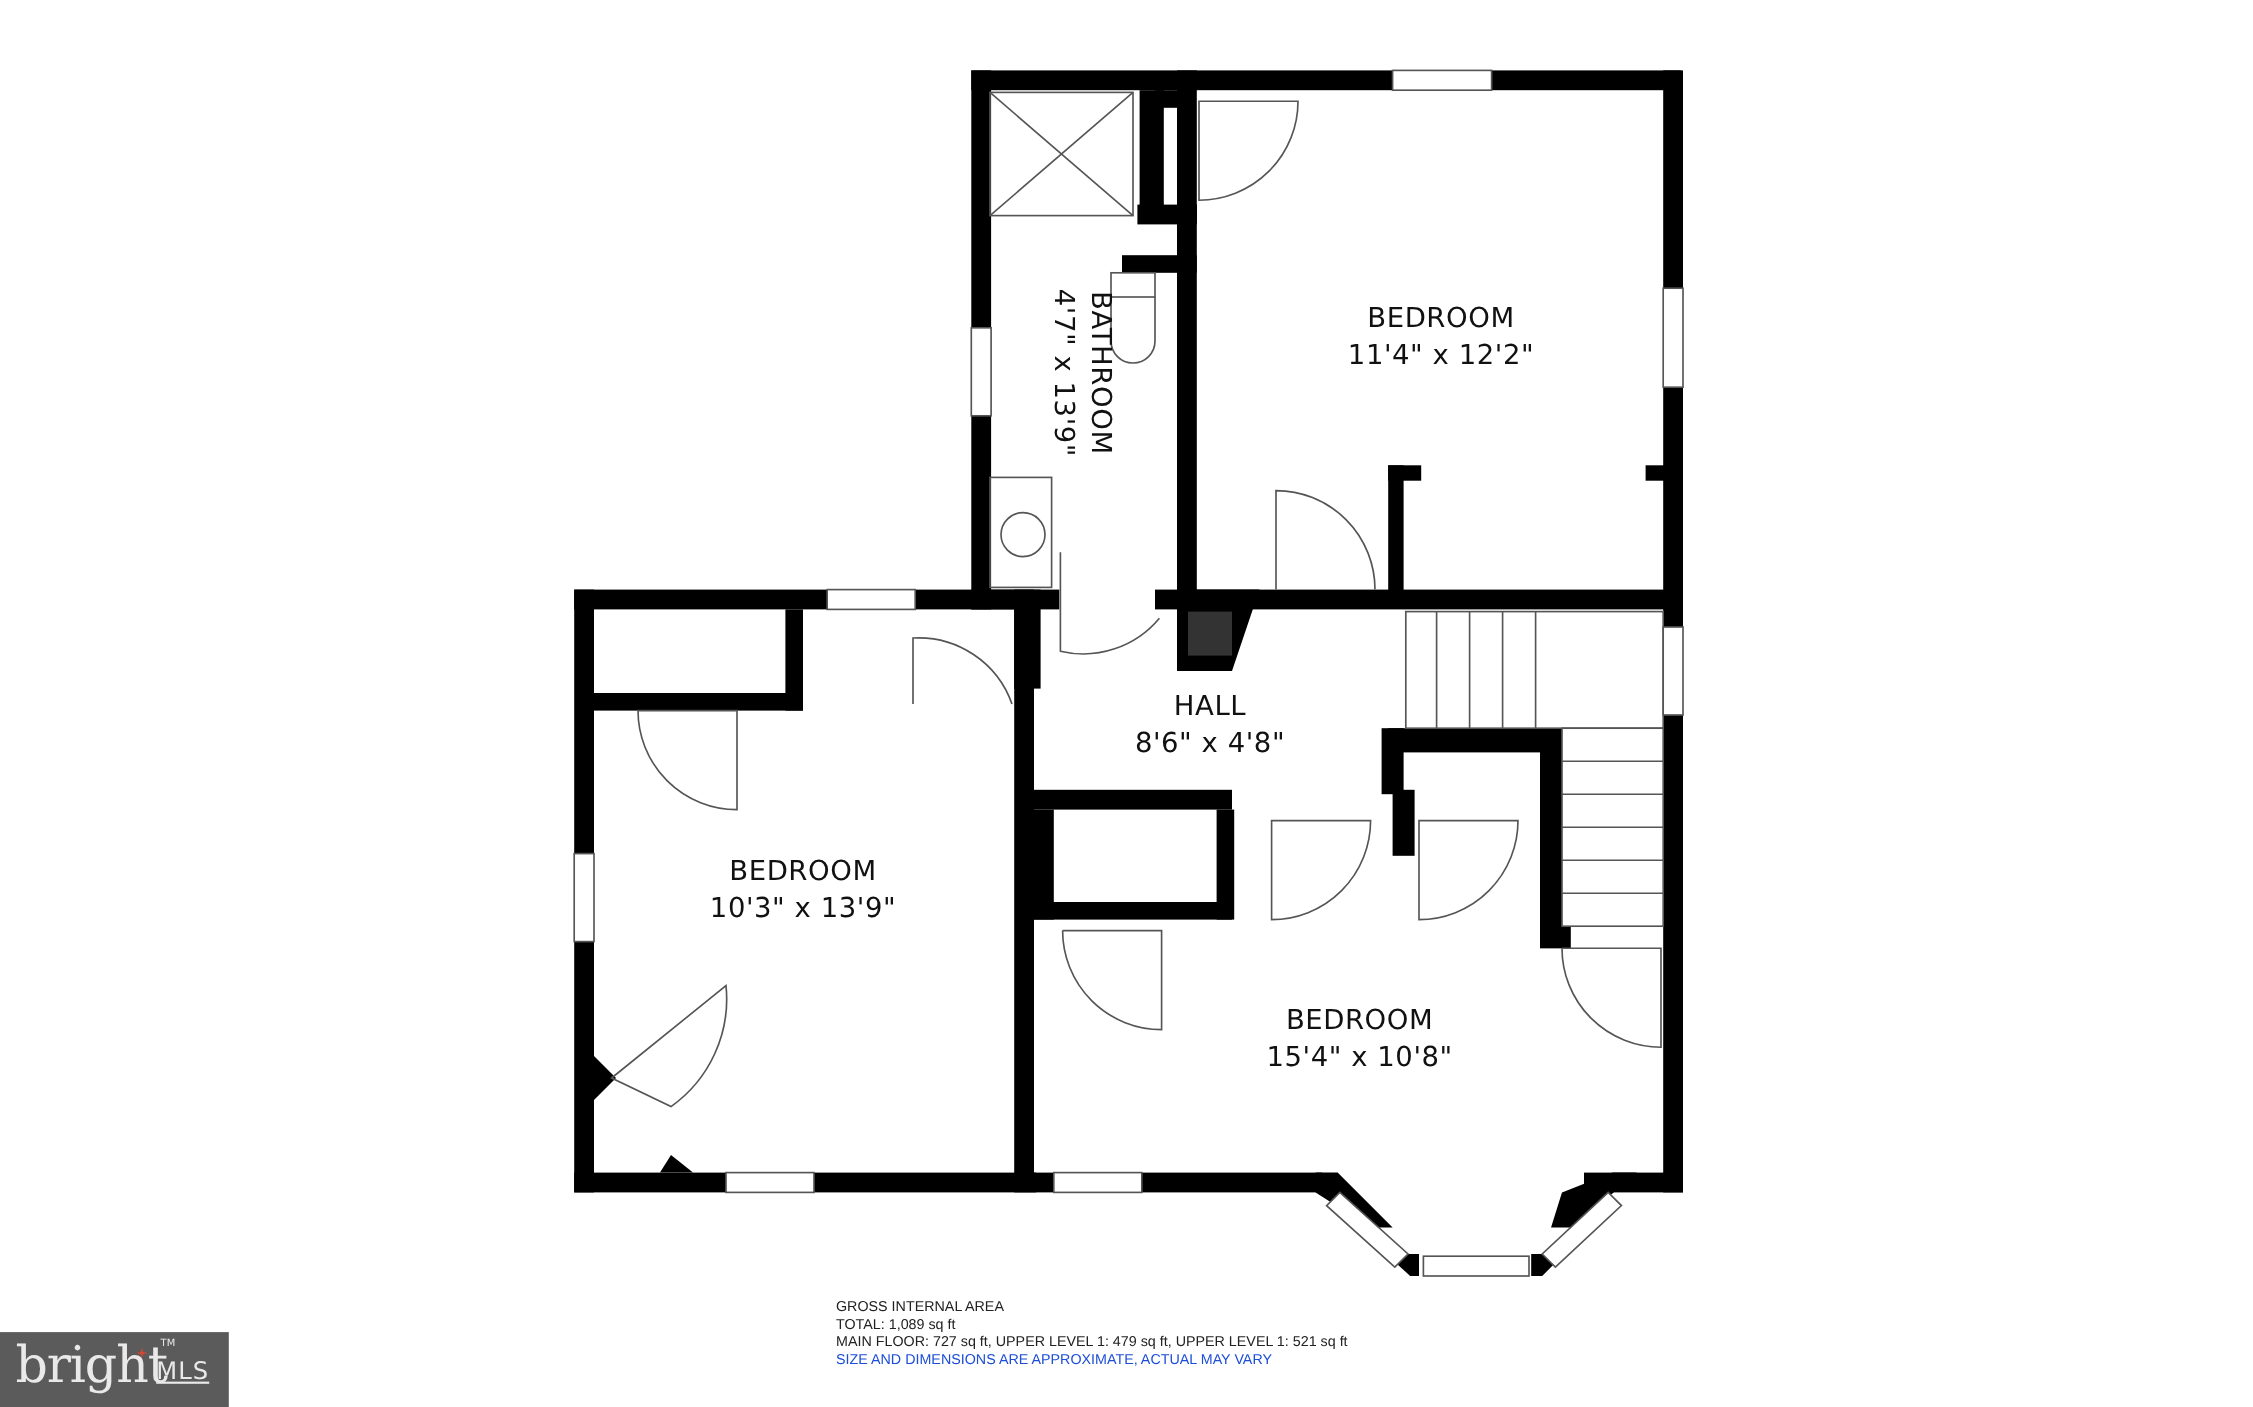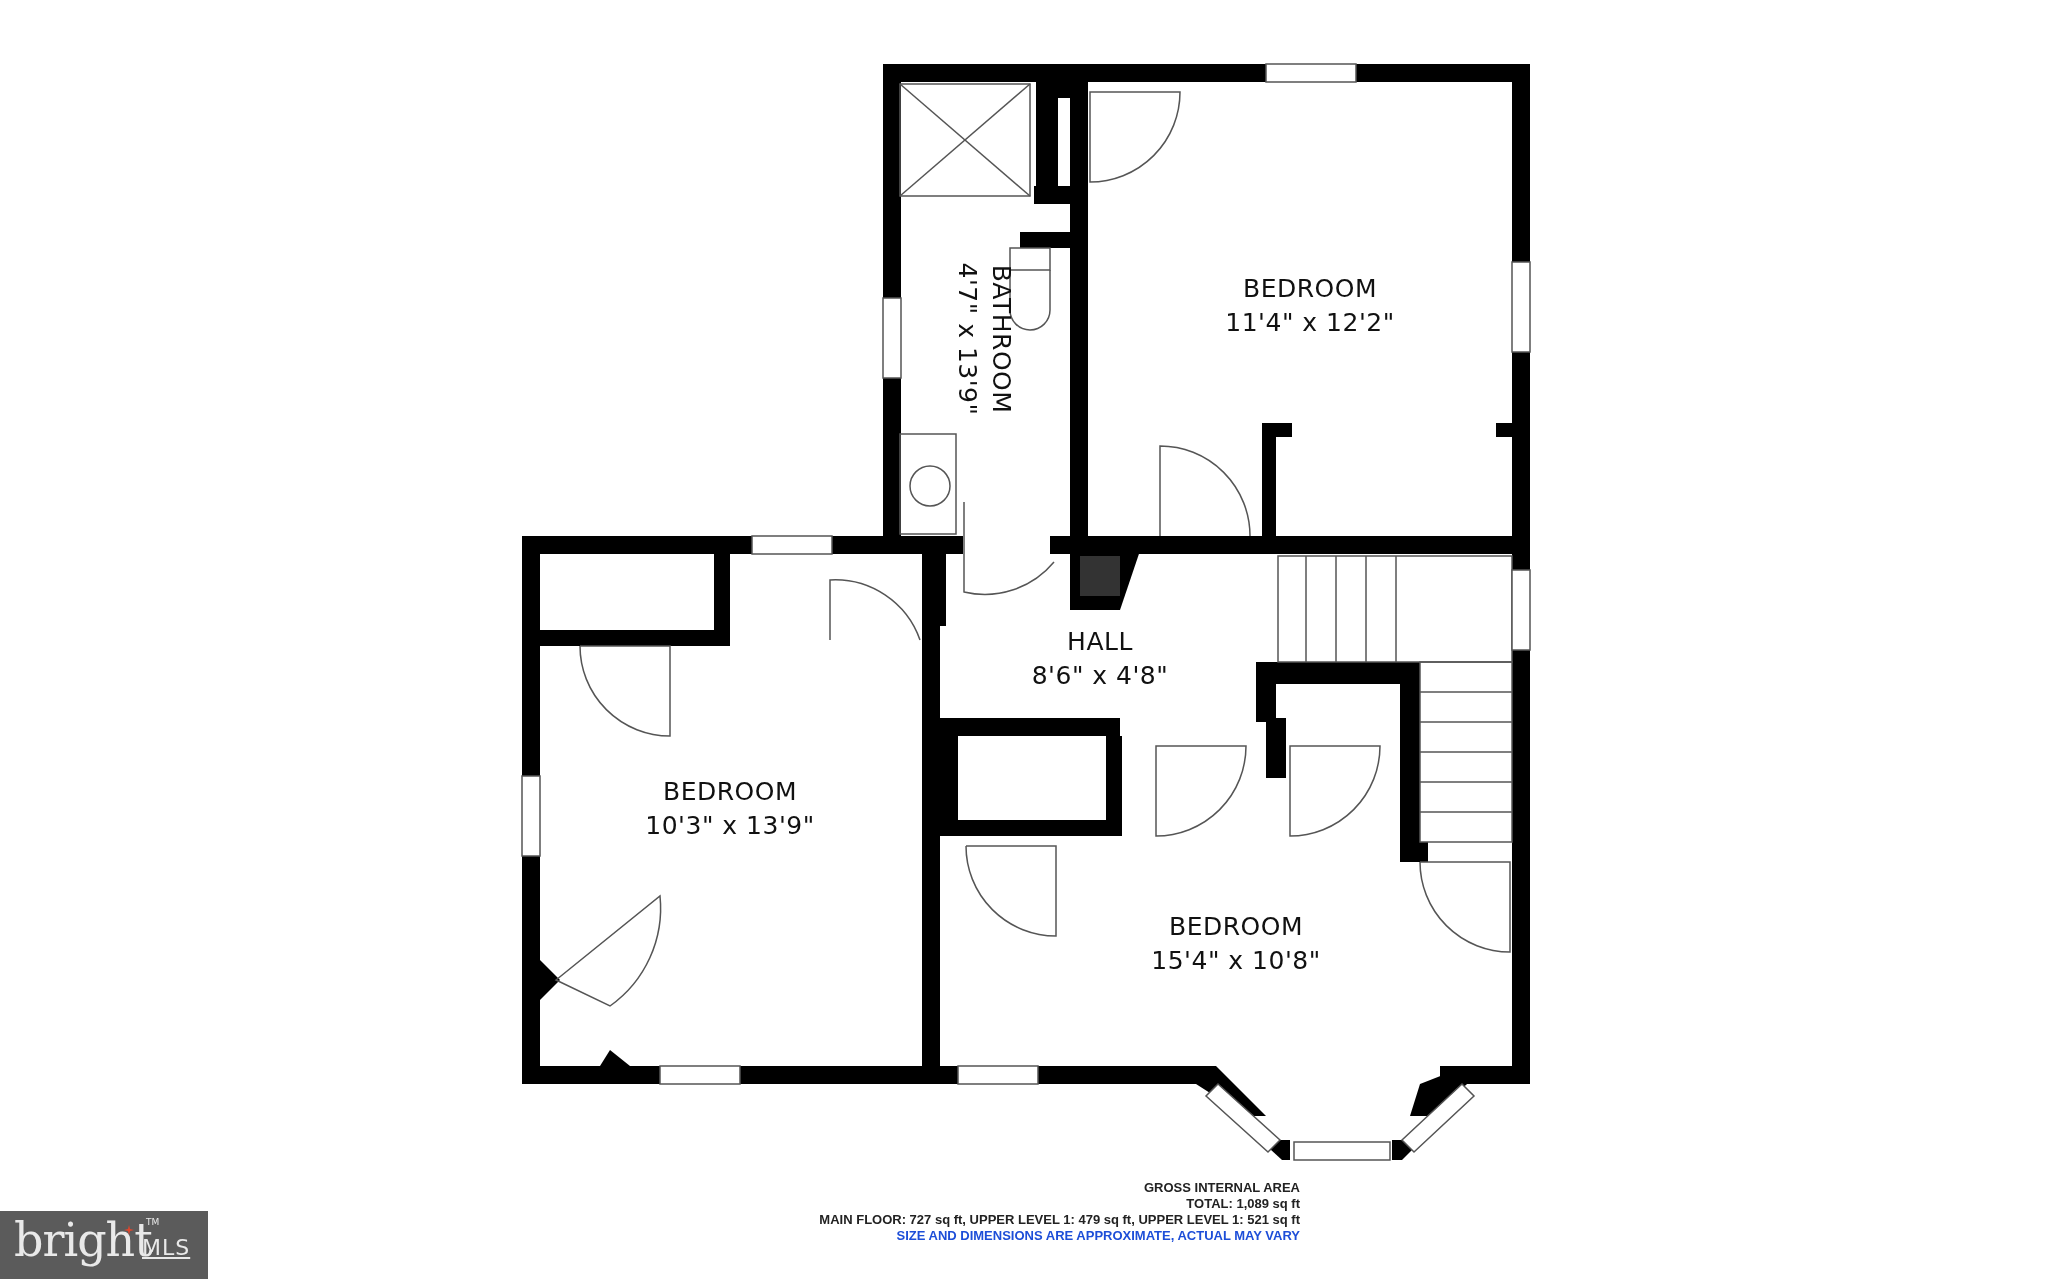--- a/index.html
+++ b/index.html
@@ -1,21 +1,21 @@
 <!DOCTYPE html>
 <html><head>
   <meta charset="utf-8">
   <style>
     html, body { margin: 0; padding: 0; background: #ffffff; }
     body { width: 2048px; height: 1279px; position: relative; overflow: hidden; font-family: "DejaVu Sans", sans-serif; }
     #plan { position: absolute; left: 0; top: 0; width: 2048px; height: 1279px; }
     .room-label { position: absolute; text-align: center; color: #111; font-family: "DejaVu Sans", sans-serif; font-size: 25px; line-height: 34px; letter-spacing: 0.5px; }
     .room-label .name, .room-label .dims { display: block; white-space: nowrap; }
     .rot { transform: rotate(90deg); transform-origin: center center; }
-    .legend { position: absolute; left: 760px; top: 1180px; width: 540px; text-align: right; font-family: "Liberation Sans", sans-serif; font-size: 13px; line-height: 16px; color: #222; font-weight: bold; }
+    .legend { position: absolute; left: 760px; top: 1180px; width: 540px; text-align: left; font-family: "Liberation Sans", sans-serif; font-size: 13px; line-height: 16px; color: #222; }
     .legend .muted { color: #1d4ed8; }
     .logo { position: absolute; left: 0; top: 1211px; width: 208px; height: 76px; background: #5b5b5b; }
     .logo .word { position: absolute; left: 14px; top: 2px; font-family: "DejaVu Serif", serif; font-size: 46px; color: #e9e9e9; letter-spacing: -1px; }
     .logo .mls { position: absolute; left: 142px; top: 24px; font-family: "DejaVu Sans", sans-serif; font-size: 22px; color: #e9e9e9; letter-spacing: 1px; text-decoration: underline; }
     .logo .tm { position: absolute; left: 146px; top: 6px; font-size: 9px; color: #e9e9e9; font-family: "DejaVu Sans", sans-serif; }
     .logo .spark { position: absolute; left: 124px; top: 14px; width: 10px; height: 10px; }
   </style>
 </head>
 <body>
 

